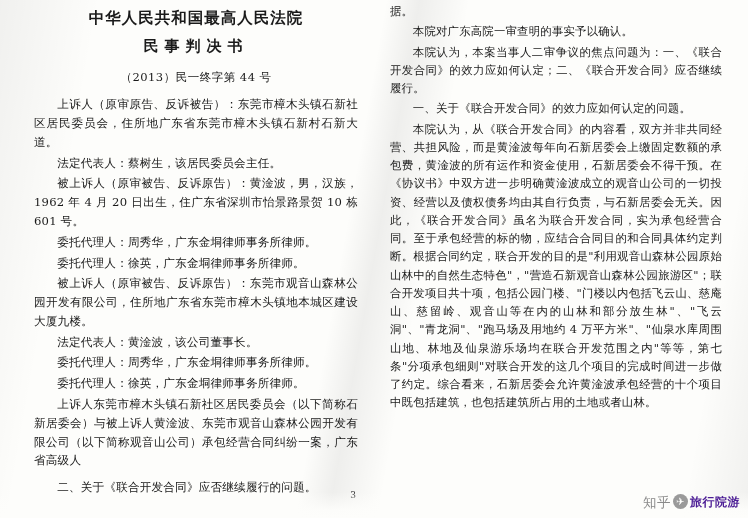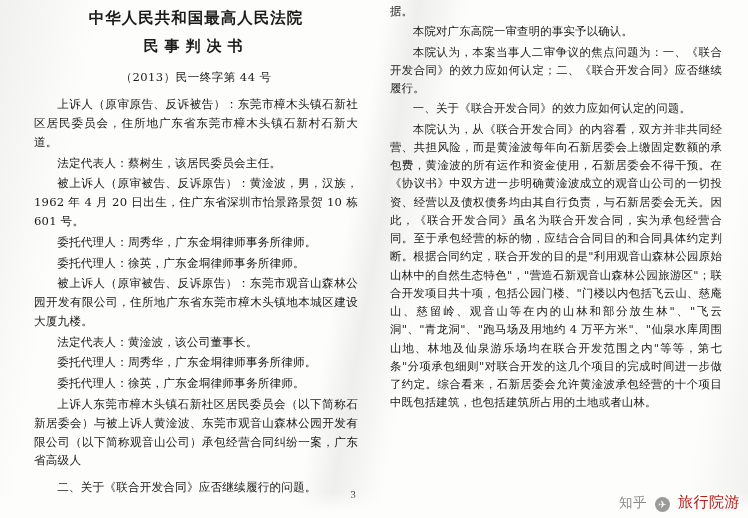--- a/index.html
+++ b/index.html
@@ -114,22 +114,22 @@
     background: linear-gradient(to bottom, rgba(253,253,251,0) 0%, rgba(253,253,251,0.92) 70%, rgba(253,253,251,1) 100%);
     pointer-events: none;
     z-index: 6;
   }
   
   .watermark {
     position: absolute;
     right: 8px;
     bottom: 6px;
     display: flex;
-    align-items: flex-end;
-    gap: 8px;
+    align-items: flex-start;
+    gap: 2px;
     z-index: 10;
     color: #8a8a8a;
     font-family: "Liberation Sans", sans-serif;
     font-size: 13px;
     letter-spacing: 0.5px;
   }
   .wm-logo {
     font-size: 13.5px;
     color: #8a8a8a;
     font-family: "DejaVu Sans", sans-serif;
@@ -140,22 +140,23 @@
     border-radius: 50%;
     background: #9a9a9a;
     display: inline-flex;
     align-items: center;
     justify-content: center;
     color: #fdfdfb;
     font-size: 10px;
     font-family: "DejaVu Sans", sans-serif;
   }
   .wm-user {
-    font-size: 15px;
-    color: #b91c1c;
+    font-size: 12px;
+    color: #4c1d95;
+    font-weight: bold;
   }
 </style>
 </head>
 <body>
 
 <div id="page">
 
   <div class="columns">
 
     <div class="col col-left">

